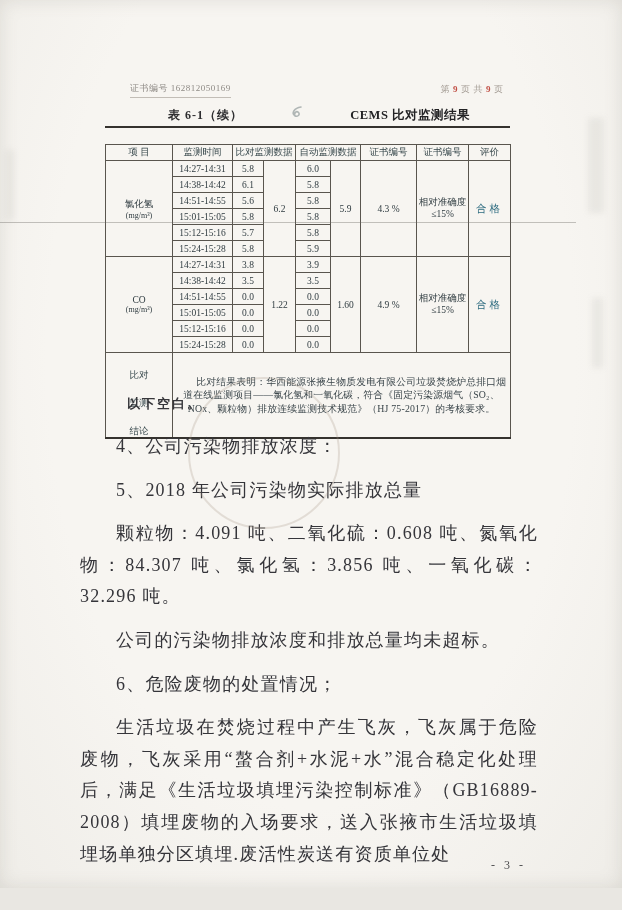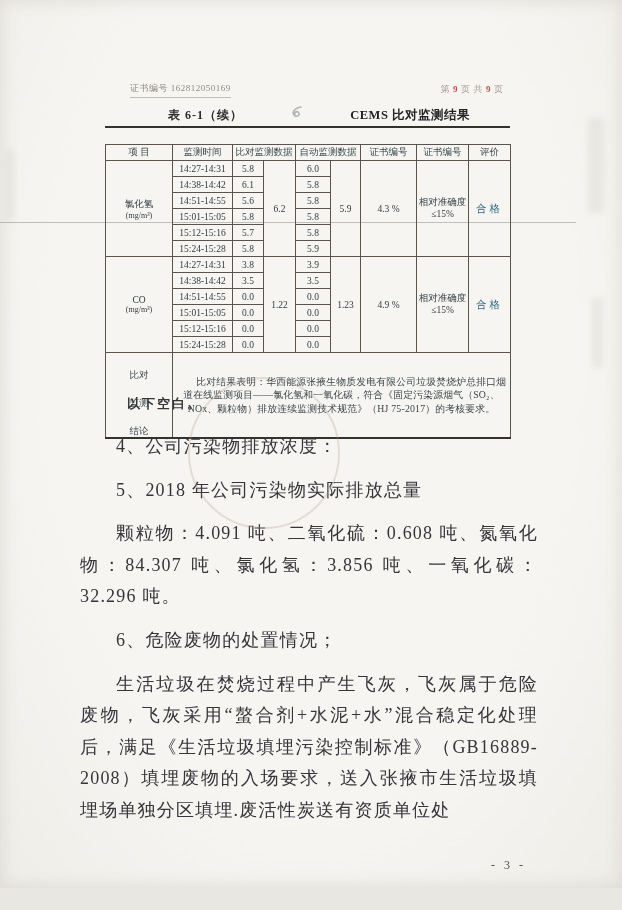--- a/index.html
+++ b/index.html
@@ -173,21 +173,21 @@
 
     <tr class="drow">
       <td rowspan="6">
         <div class="item-name">CO</div>
         <div class="item-unit">(mg/m³)</div>
       </td>
       <td>14:27-14:31</td>
       <td>3.8</td>
       <td rowspan="6" class="avg">1.22</td>
       <td>3.9</td>
-      <td rowspan="6" class="avg">1.23</td>
+      <td rowspan="6" class="avg">1.60</td>
       <td rowspan="6">4.9 %</td>
       <td rowspan="6" class="crit">相对准确度≤15%</td>
       <td rowspan="6" class="pass">合格</td>
     </tr>
     <tr class="drow">
       <td>14:38-14:42</td>
       <td>3.5</td>
       <td>3.5</td>
     </tr>
     <tr class="drow">
@@ -221,20 +221,21 @@
     </tr>
   </tbody>
     </table>
 
   <div class="blank-note">以下空白。</div>
 
   <div class="bodytext">
     <p>4、公司污染物排放浓度：</p>
     <p>5、2018 年公司污染物实际排放总量</p>
     <p>颗粒物：4.091 吨、二氧化硫：0.608 吨、氮氧化物：84.307 吨、氯化氢：3.856 吨、一氧化碳：32.296 吨。</p>
+    <p>公司的污染物排放浓度和排放总量均未超标。</p>
     <p>6、危险废物的处置情况；</p>
     <p>生活垃圾在焚烧过程中产生飞灰，飞灰属于危险废物，飞灰采用“螯合剂+水泥+水”混合稳定化处理后，满足《生活垃圾填埋污染控制标准》（GB16889-2008）填埋废物的入场要求，送入张掖市生活垃圾填埋场单独分区填埋.废活性炭送有资质单位处</p>
   </div>
 
   <div class="pagenum">- 3 -</div>
 
   <div class="fold-line"></div>
   <div class="stamp-circle"></div>
   <div class="bleed b1"></div>
   <div class="bleed b2"></div>

